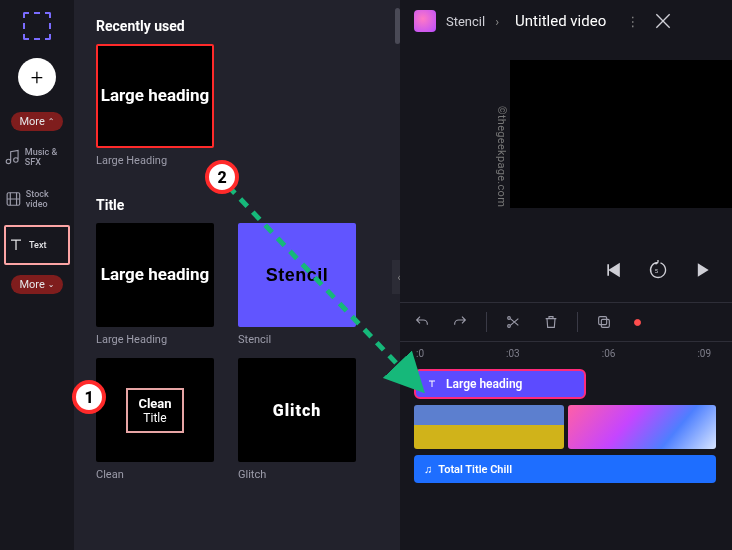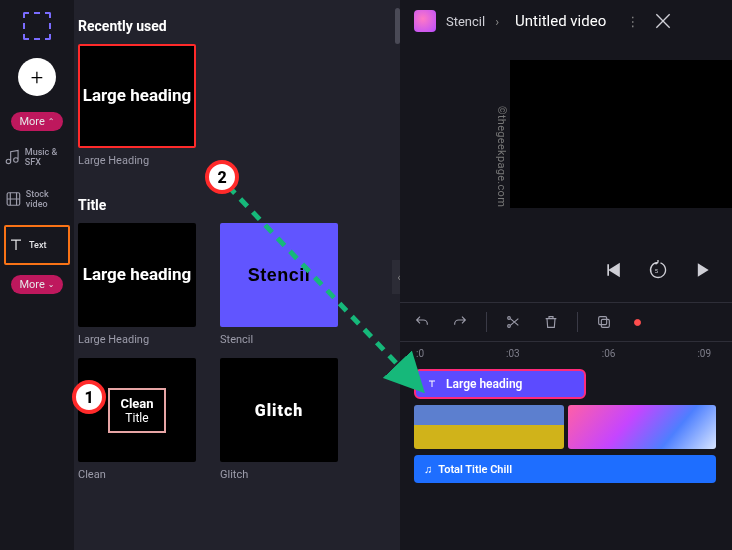--- a/index.html
+++ b/index.html
@@ -1,28 +1,28 @@
 <!DOCTYPE html>
 <html><head>
 <meta charset="utf-8">
 <style>
   *{box-sizing:border-box;margin:0;padding:0;font-family:-apple-system,BlinkMacSystemFont,"Segoe UI",Roboto,Arial,sans-serif;}
   body{background:#1a1a22;color:#e5e5e8;width:732px;height:550px;overflow:hidden;position:relative;}
   
   .sidebar{position:absolute;left:0;top:0;width:74px;height:550px;background:#17171e;display:flex;flex-direction:column;align-items:center;padding-top:12px;gap:10px;}
   .logo{width:28px;height:28px;border:2px dashed #7a6cff;border-radius:2px;margin-bottom:8px;}
   .add-circle{width:38px;height:38px;border-radius:50%;background:#fff;color:#000;display:flex;align-items:center;justify-content:center;font-size:22px;font-weight:300;margin-bottom:6px;}
-  .more-pill{background:#be185d;color:#e5e5e8;font-size:11px;padding:3px 8px;border-radius:10px;display:flex;align-items:center;gap:3px;}
+  .more-pill{background:#7f1d1d;color:#e5e5e8;font-size:11px;padding:3px 8px;border-radius:10px;display:flex;align-items:center;gap:3px;}
   .sb-item{display:flex;flex-direction:row;align-items:center;gap:3px;width:66px;padding:6px 0;border-radius:6px;color:#9c9caa;font-size:9px;font-weight:500;}
   .sb-item svg{width:20px;height:20px;stroke:#9c9caa;fill:none;stroke-width:1.5;}
-  .sb-item.active{border:2px solid #f97316;border-radius:2px;padding:8px 0;}
+  .sb-item.active{border:2px solid #fca5a5;border-radius:2px;padding:8px 0;}
   .sb-item.active svg{stroke:#e5e5e8;}
   .sb-item.active span{color:#e5e5e8;}
   
-  .panel{position:absolute;left:74px;top:0;width:326px;height:550px;background:#22222c;padding:18px 16px 0 4px;overflow:hidden;}
+  .panel{position:absolute;left:74px;top:0;width:326px;height:550px;background:#22222c;padding:18px 16px 0 22px;overflow:hidden;}
   .panel h3{font-size:14px;font-weight:700;color:#fff;margin-bottom:10px;}
   .card-row{display:flex;gap:24px;margin-bottom:30px;}
   .card{width:118px;}
   .thumb{width:118px;height:104px;background:#000;display:flex;align-items:center;justify-content:center;text-align:center;margin-bottom:6px;border-radius:2px;}
   .thumb.r{border:2px solid #ff2a2a;}
   .thumb-txt{color:#fff;font-size:17px;font-weight:700;line-height:1.15;}
   .card-label{font-size:11px;color:#9c9caa;}
   .stencil{background:#6155ff;}
   .stencil .thumb-txt{color:#000;font-weight:900;font-size:18px;font-family:Impact,Arial;letter-spacing:.5px;}
   .clean-box{border:2px solid #e7a5a5;padding:6px 10px;}

